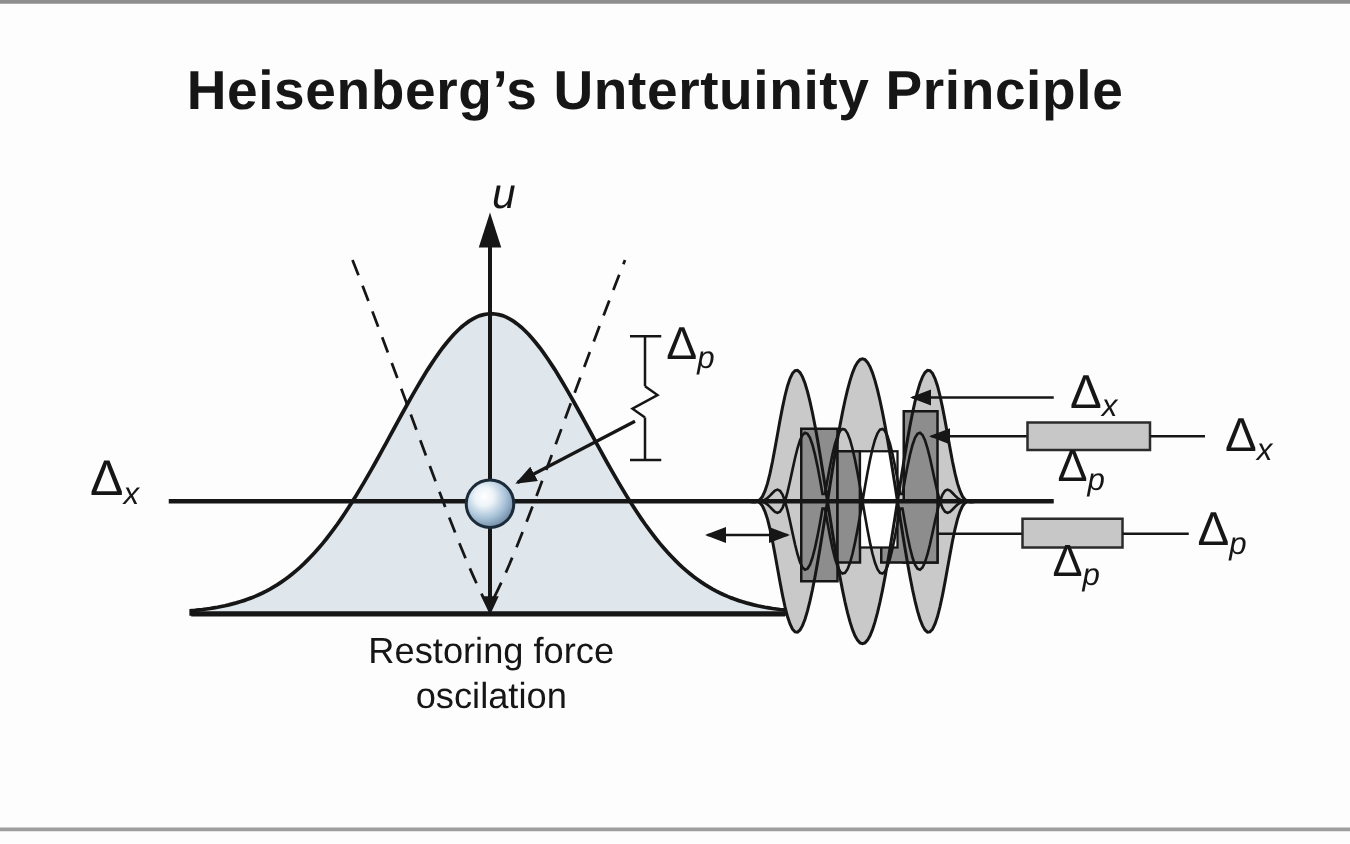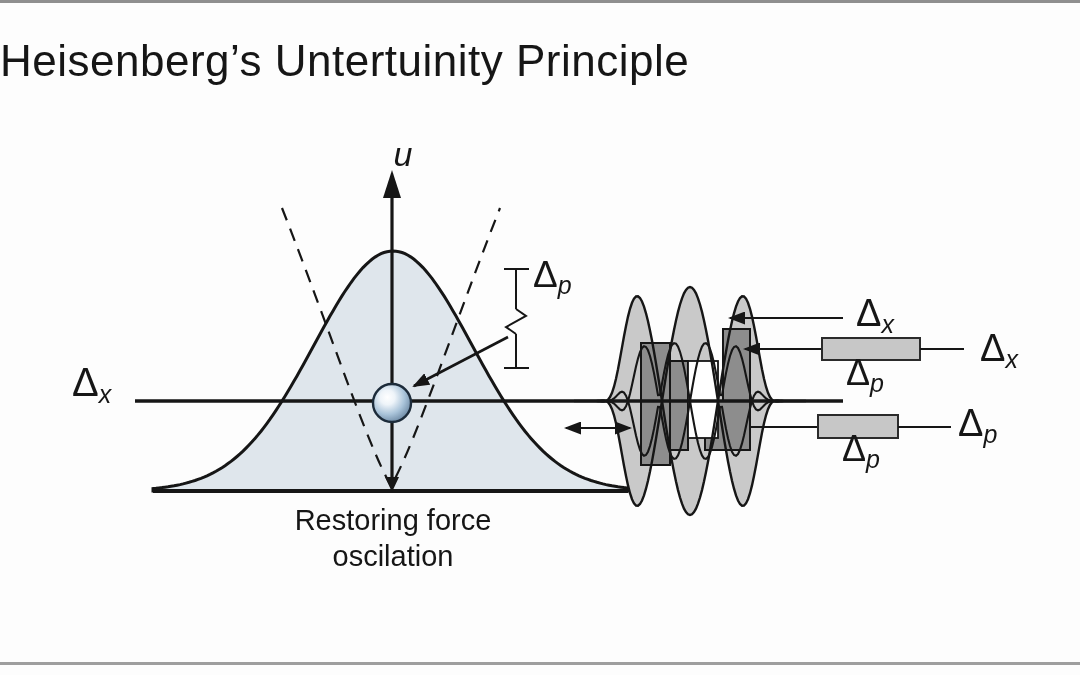--- a/index.html
+++ b/index.html
@@ -1,21 +1,21 @@
 <!DOCTYPE html>
 <html style="--ink: #161616; --text: #1b1b1b; --bell_fill: #dfe6ec; --packet_fill: #c9c9c9; --dark_block_fill: #8d8d8d; --label_box_fill: #c7c7c7; --sphere_core: #ffffff; --sphere_mid: #a9c3d9; --sphere_edge: #55728f; --top_rule: #8f8f8f; --bottom_rule: #9e9e9e;"><head>
 <meta charset="utf-8">
 <style>
   html,body{margin:0;padding:0;background:#ffffff;}
   #stage{position:relative;width:1080px;height:675px;background:#fdfdfd;overflow:hidden;
          font-family:"Liberation Sans",sans-serif;}
   #top-rule{position:absolute;left:0;top:0;width:1080px;height:3px;background:var(--top_rule);}
   #bottom-rule{position:absolute;left:0;top:662px;width:1080px;height:3px;background:var(--bottom_rule);}
-  #title{position:absolute;top:36px;left:0;width:1048px;text-align:left;
-         font-size:44px;font-weight:400;letter-spacing:.5px;color:var(--ink);}
+  #title{position:absolute;top:48px;left:0;width:1048px;text-align:center;
+         font-size:44px;font-weight:700;letter-spacing:.5px;color:var(--ink);}
   svg{position:absolute;left:0;top:0;}
   svg text{font-family:"Liberation Sans",sans-serif;fill:var(--ink);}
   .ink{stroke:var(--ink);}
   .bell{fill:var(--bell_fill);stroke:var(--ink);stroke-width:3;}
   .packet-fill{fill:var(--packet_fill);stroke:none;}
   .packet-stroke{fill:none;stroke:var(--ink);stroke-width:2.4;}
   .inner-stroke{fill:none;stroke:var(--ink);stroke-width:2.1;}
   .dark-block{fill:var(--dark_block_fill);stroke:var(--ink);stroke-width:2;}
   .white-gap{fill:#ffffff;stroke:var(--ink);stroke-width:1.8;}
   .lbl-box{fill:var(--label_box_fill);stroke:#2b2b2b;stroke-width:2;}

